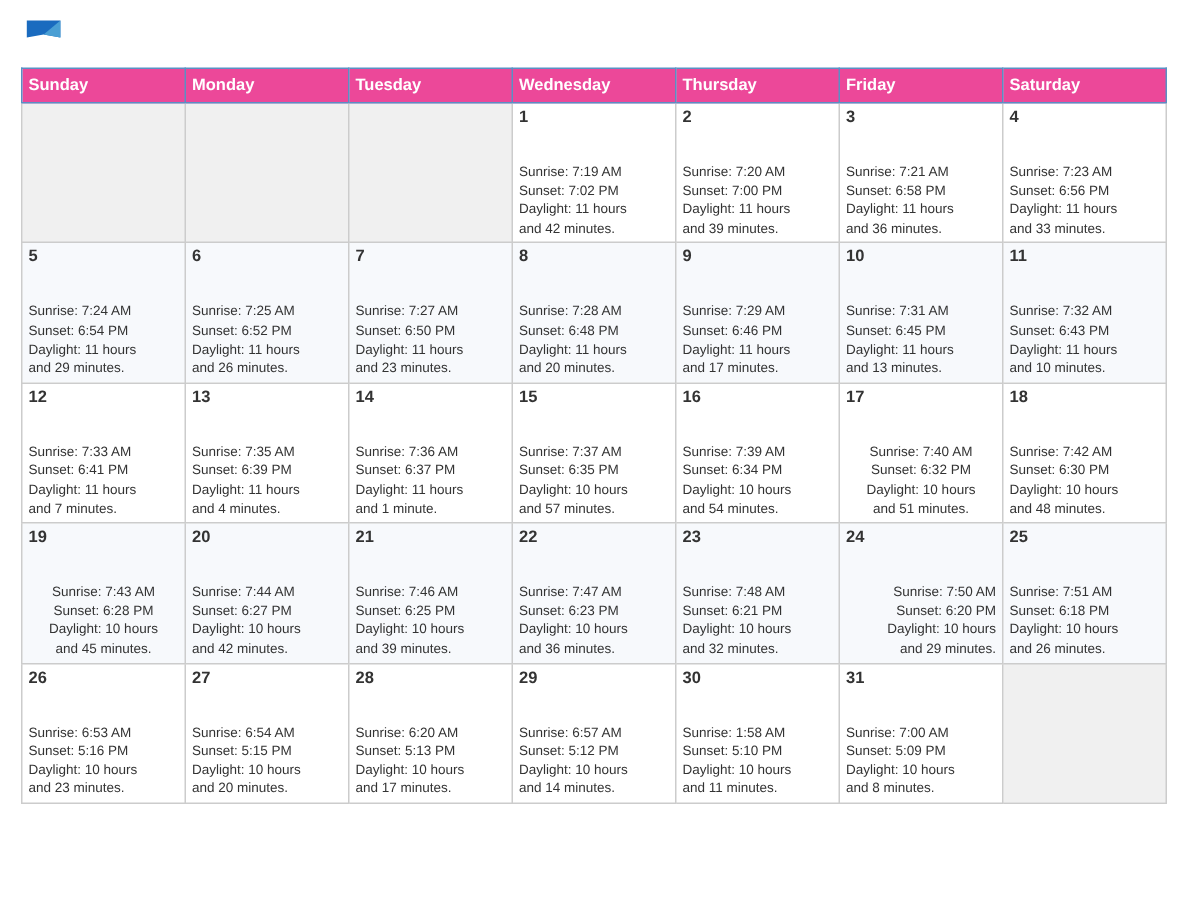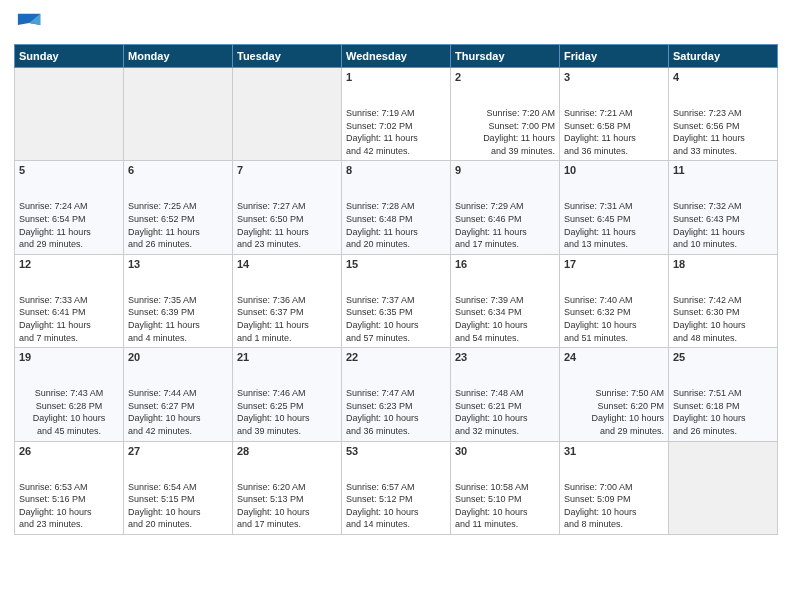--- a/index.html
+++ b/index.html
@@ -45,21 +45,21 @@
       font-size: 13px;
       color: #555;
     }
     .calendar {
       width: 100%;
       border-collapse: collapse;
       border: 1px solid #ccc;
       table-layout: fixed;
     }
     .calendar th {
-      background-color: #0c4a6e;
+      background-color: #ec4899;
       color: #fff;
       font-size: 11px;
       font-weight: bold;
       padding: 5px 4px;
       text-align: left;
       border: 1px solid #5a8fc4;
     }
     .calendar td {
       border: 1px solid #ccc;
       vertical-align: top;
@@ -137,21 +137,21 @@
           <td class="empty"></td>
           <td>
             <span class="day-number">1</span>
             <div class="day-info" style="white-space: pre-line;">Sunrise: 7:19 AM
 Sunset: 7:02 PM
 Daylight: 11 hours
 and 42 minutes.</div>
           </td>
           <td>
             <span class="day-number">2</span>
-            <div class="day-info" style="white-space: pre-line; text-align: right;">Sunrise: 7:20 AM
+            <div class="day-info" style="white-space: pre-line;">Sunrise: 7:20 AM
 Sunset: 7:00 PM
 Daylight: 11 hours
 and 39 minutes.</div>
           </td>
           <td>
             <span class="day-number">3</span>
             <div class="day-info" style="white-space: pre-line;">Sunrise: 7:21 AM
 Sunset: 6:58 PM
 Daylight: 11 hours
 and 36 minutes.</div>
@@ -246,21 +246,21 @@
           </td>
           <td>
             <span class="day-number">16</span>
             <div class="day-info" style="white-space: pre-line;">Sunrise: 7:39 AM
 Sunset: 6:34 PM
 Daylight: 10 hours
 and 54 minutes.</div>
           </td>
           <td>
             <span class="day-number">17</span>
-            <div class="day-info" style="white-space: pre-line;">Sunrise: 7:40 AM
+            <div class="day-info" style="white-space: pre-line; text-align: center;">Sunrise: 7:40 AM
 Sunset: 6:32 PM
 Daylight: 10 hours
 and 51 minutes.</div>
           </td>
           <td>
             <span class="day-number">18</span>
             <div class="day-info" style="white-space: pre-line;">Sunrise: 7:42 AM
 Sunset: 6:30 PM
 Daylight: 10 hours
 and 48 minutes.</div>
@@ -333,29 +333,29 @@
 and 20 minutes.</div>
           </td>
           <td>
             <span class="day-number">28</span>
             <div class="day-info" style="white-space: pre-line;">Sunrise: 6:20 AM
 Sunset: 5:13 PM
 Daylight: 10 hours
 and 17 minutes.</div>
           </td>
           <td>
-            <span class="day-number">53</span>
+            <span class="day-number">29</span>
             <div class="day-info" style="white-space: pre-line;">Sunrise: 6:57 AM
 Sunset: 5:12 PM
 Daylight: 10 hours
 and 14 minutes.</div>
           </td>
           <td>
             <span class="day-number">30</span>
-            <div class="day-info" style="white-space: pre-line;">Sunrise: 10:58 AM
+            <div class="day-info" style="white-space: pre-line;">Sunrise: 1:58 AM
 Sunset: 5:10 PM
 Daylight: 10 hours
 and 11 minutes.</div>
           </td>
           <td>
             <span class="day-number">31</span>
             <div class="day-info" style="white-space: pre-line;">Sunrise: 7:00 AM
 Sunset: 5:09 PM
 Daylight: 10 hours
 and 8 minutes.</div>

